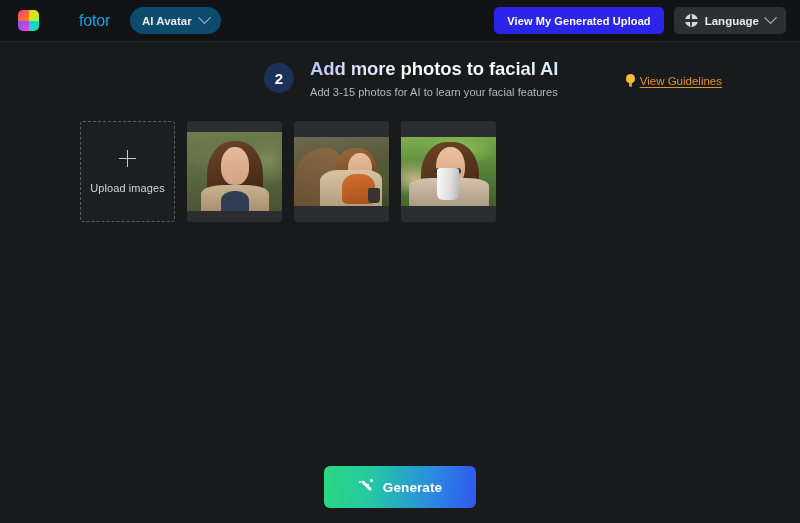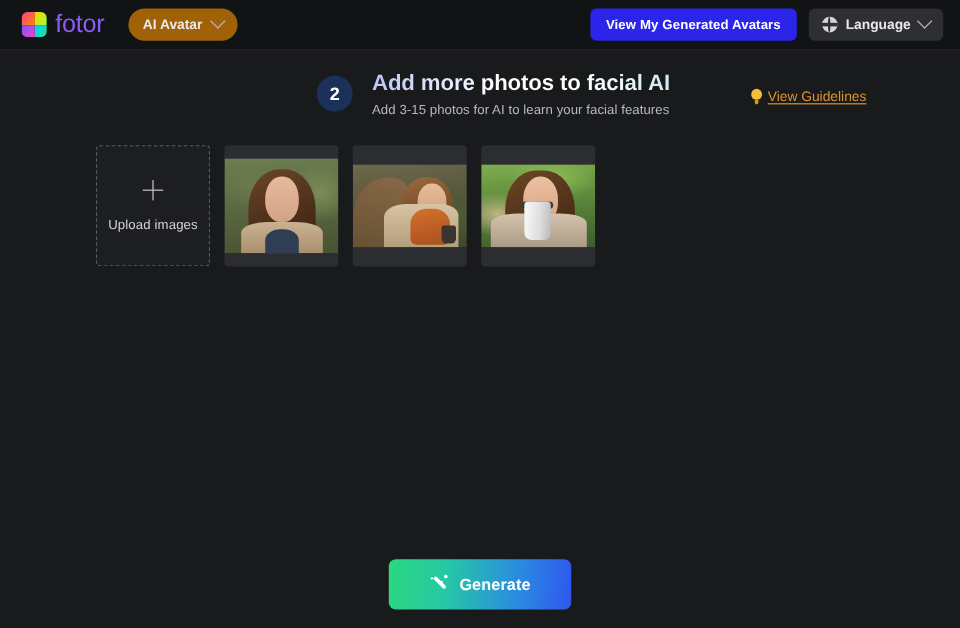--- a/index.html
+++ b/index.html
@@ -45,34 +45,35 @@
     grid-template-rows: 1fr 1fr;
     flex: none;
   }
   .logo-mark i { display: block; }
   .lq1 { background: linear-gradient(135deg,#ff3b8d 0%, #ff8a00 100%); }
   .lq2 { background: linear-gradient(135deg,#ffd000 0%, #9bff3c 100%); }
   .lq3 { background: linear-gradient(135deg,#6a5bff 0%, #ff3bd0 100%); }
   .lq4 { background: linear-gradient(135deg,#00d0ff 0%, #25e08a 100%); }
 
   .brand-name {
-    font-size: 21px;
+    font-size: 16px;
     letter-spacing: -0.2px;
-    color: #8b5cf6;
+    color: #0ea5e9;
     font-weight: 400;
+    margin-left: 33px;
   }
 
   .pill {
     display: inline-flex;
     align-items: center;
     gap: 8px;
     height: 27px;
     padding: 0 12px;
     border-radius: 14px;
-    background: #a16207;
+    background: #0c4a6e;
     font-size: 11.5px;
     font-weight: 700;
     color: #e9e9ec;
     white-space: nowrap;
     cursor: pointer;
   }
   .app-switcher { margin-left: 20px; }
 
   .chev {
     width: 9px; height: 9px;
@@ -468,21 +469,21 @@
     </span>
     <span class="brand-name">fotor</span>
   </div>
 
   <div class="pill app-switcher">
     <span>AI Avatar</span>
     <span class="chev"></span>
   </div>
 
   <div class="topbar-right">
-    <button class="btn-avatars">View My Generated Avatars</button>
+    <button class="btn-avatars">View My Generated Upload</button>
 
     <div class="pill lang-pill">
       <span class="globe"></span>
       <span>Language</span>
       <span class="chev"></span>
     </div>
   </div>
 </div>
 
 <div class="header-row">

